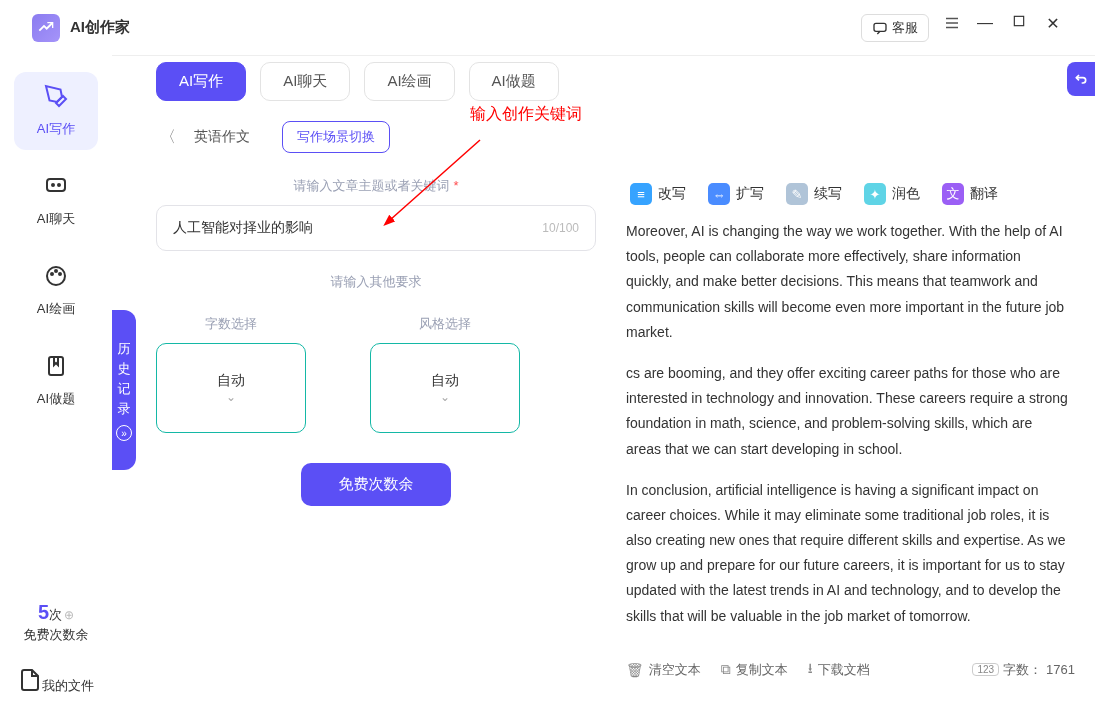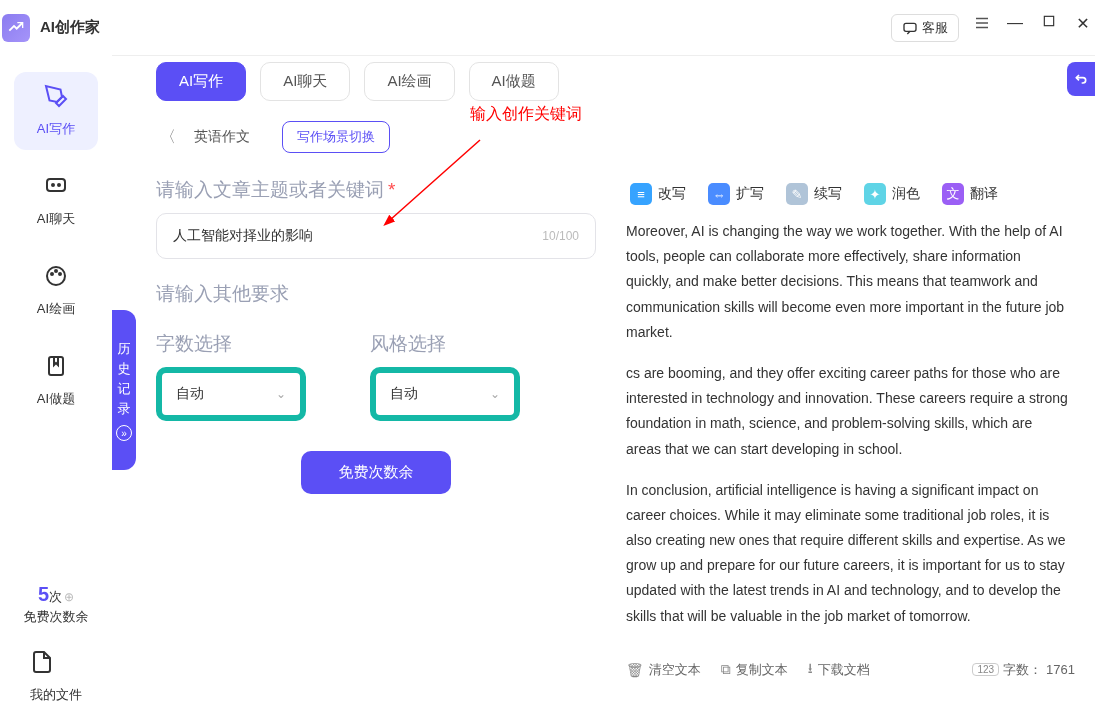--- a/index.html
+++ b/index.html
@@ -1,19 +1,19 @@
 <!DOCTYPE html>
 <html><head>
 <meta charset="utf-8">
 <style>
 * { margin: 0; padding: 0; box-sizing: border-box; font-family: "Microsoft YaHei", -apple-system, sans-serif; }
 body { width: 1095px; height: 716px; background: #fff; overflow: hidden; position: relative; }
 
 
-.titlebar { height: 56px; display: flex; align-items: center; padding: 0 2px; border-bottom: 1px solid #eee; }
+.titlebar { height: 56px; display: flex; align-items: center; padding: 0 32px; border-bottom: 1px solid #eee; }
 .app-logo { width: 28px; height: 28px; background: linear-gradient(135deg, #8b7cf0, #a594f9); border-radius: 6px; margin-right: 10px; display: flex; align-items: center; justify-content: center; }
 .app-logo svg { width: 16px; height: 16px; }
 .app-title { font-size: 15px; font-weight: 600; color: #333; }
 .titlebar-right { margin-left: auto; display: flex; gap: 14px; }
 .support-btn { display: flex; align-items: center; gap: 4px; border: 1px solid #ddd; border-radius: 6px; padding: 4px 10px; font-size: 13px; color: #333; cursor: pointer; }
 .menu-btn { cursor: pointer; color: #555; }
 .win-btn { cursor: pointer; color: #333; font-size: 16px; width: 20px; text-align: center; }
 
 
 .sidebar { position: absolute; left: 0; top: 48px; bottom: 0; width: 112px; background: #fff; display: flex; flex-direction: column; align-items: center; padding-top: 24px; }
@@ -21,21 +21,21 @@
 .nav-item.active { background: #eef0ff; }
 .nav-item .icon { font-size: 22px; margin-bottom: 6px; color: #333; }
 .nav-item.active .icon, .nav-item.active .label { color: #5b4ff5; }
 .nav-item .label { font-size: 13px; color: #333; font-weight: 500; }
 .sidebar-bottom { margin-top: auto; padding-bottom: 12px; display: flex; flex-direction: column; align-items: center; }
 .quota { text-align: center; margin-bottom: 24px; }
 .quota-num { color: #5b4ff5; font-size: 20px; font-weight: 600; }
 .quota-times { font-size: 13px; color: #333; }
 .quota-plus { color: #bbb; font-size: 12px; margin-left: 2px; }
 .quota-label { font-size: 13px; color: #333; margin-top: 2px; }
-.myfiles { display: flex; flex-direction: column; align-items: flex-start; cursor: pointer; }
+.myfiles { display: flex; align-items: center; cursor: pointer; }
 .myfiles .icon { font-size: 22px; color: #333; margin-bottom: 6px; }
 .myfiles .label { font-size: 13px; color: #333; }
 
 
 .history-tab { position: absolute; left: 112px; top: 48px; width: 24px; height: 160px; background: #5b4ff5; color: #fff; border-radius: 0 12px 12px 0; display: flex; flex-direction: column; align-items: center; justify-content: center; font-size: 13px; cursor: pointer; top: 310px; }
 .history-tab .char { margin: 1px 0; }
 .history-tab .chevron { margin-top: 6px; width: 16px; height: 16px; border: 1.5px solid #fff; border-radius: 50%; display: flex; align-items: center; justify-content: center; font-size: 10px; }
 
 
 .main { position: absolute; left: 146px; right: 0; top: 48px; bottom: 0; padding: 14px 20px 0 10px; }
@@ -54,31 +54,31 @@
 
 
 .annotation-text { position: absolute; left: 470px; top: 104px; color: #ff0000; font-size: 16px; font-weight: 400; }
 .annotation-arrow { position: absolute; left: 380px; top: 130px; pointer-events: none; }
 
 
 .content-row { display: flex; margin-top: 24px; gap: 30px; }
 
 
 .left-panel { width: 440px; }
-.field-label { font-size: 19px; color: #9aa0b4; margin-bottom: 10px; }
+.field-label { font-size: 13px; color: #9aa0b4; margin-bottom: 10px; text-align: center; }
 .field-label .req { color: #ff4d4f; margin-left: 4px; }
 .input-box { border: 1px solid #e3e3e8; border-radius: 10px; padding: 14px 16px; display: flex; align-items: center; }
 .input-box input { border: none; outline: none; flex: 1; font-size: 14px; color: #333; }
 .counter { font-size: 12px; color: #bbb; }
 .textarea-box { border: 1px solid #e3e3e8; border-radius: 10px; padding: 14px 16px; height: 200px; position: relative; margin-top: 10px; }
 .textarea-box textarea { border: none; outline: none; width: 100%; height: 150px; resize: none; font-size: 14px; color: #333; font-family: inherit; }
 .textarea-box .counter { position: absolute; right: 16px; bottom: 12px; }
 .select-row { display: flex; gap: 64px; margin-top: 24px; }
 .select-col { width: 150px; }
-.select-box { border: 6px solid #14b8a6; border-radius: 10px; padding: 12px 14px; display: flex; align-items: center; justify-content: space-between; cursor: pointer; margin-top: 10px; font-size: 14px; color: #333; }
+.select-box { border: 1px solid #14b8a6; border-radius: 10px; padding: 28px 14px; display: flex; align-items: center; justify-content: space-between; cursor: pointer; margin-top: 10px; font-size: 14px; color: #333; flex-direction: column; }
 .select-chevron { color: #aaa; font-size: 12px; }
 .generate-btn { margin: 30px auto 0; width: 150px; padding: 12px 0; background: #5b4ff5; color: #fff; border-radius: 10px; font-size: 15px; text-align: center; cursor: pointer; }
 
 
 .right-panel { flex: 1; display: flex; flex-direction: column; min-width: 0; padding-top: 6px; }
 .tools-row { display: flex; gap: 22px; margin-bottom: 14px; padding-left: 4px; }
 .tool { display: flex; align-items: center; gap: 6px; font-size: 14px; color: #333; cursor: pointer; }
 .tool-icon { width: 22px; height: 22px; border-radius: 5px; display: flex; align-items: center; justify-content: center; font-size: 13px; color: #fff; }
 .ti-blue { background: #36a3ff; }
 .ti-blue2 { background: #4a8cff; }

